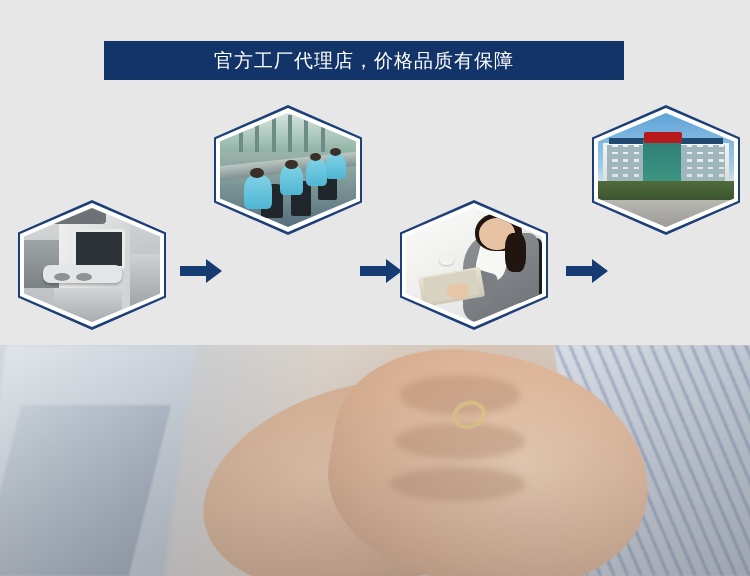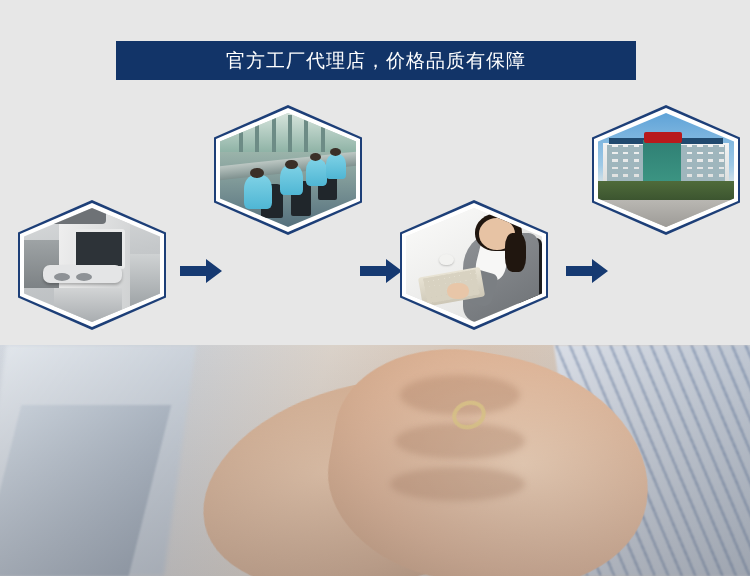--- a/index.html
+++ b/index.html
@@ -8,21 +8,21 @@
     font-family:"Liberation Sans","DejaVu Sans",sans-serif;
     background:#e7e7e7;
     overflow:hidden;
     position:relative;
   }
   #page{position:relative;width:750px;height:576px;overflow:hidden;background:#e7e7e7;}
 
   
   .top-section{position:absolute;left:0;top:0;width:750px;height:345px;background:#e7e7e7;}
   .headline-bar{
-    position:absolute;left:116px;top:41px;width:520px;height:39px;
+    position:absolute;left:104px;top:41px;width:520px;height:39px;
     background:#123468;
     display:flex;align-items:center;justify-content:center;
   }
   .headline-bar .txt{
     color:#ffffff;font-size:19px;letter-spacing:1px;font-weight:400;
     white-space:nowrap;
   }
 
   
   .hexrow{position:absolute;left:0;top:100px;width:750px;height:235px;}

